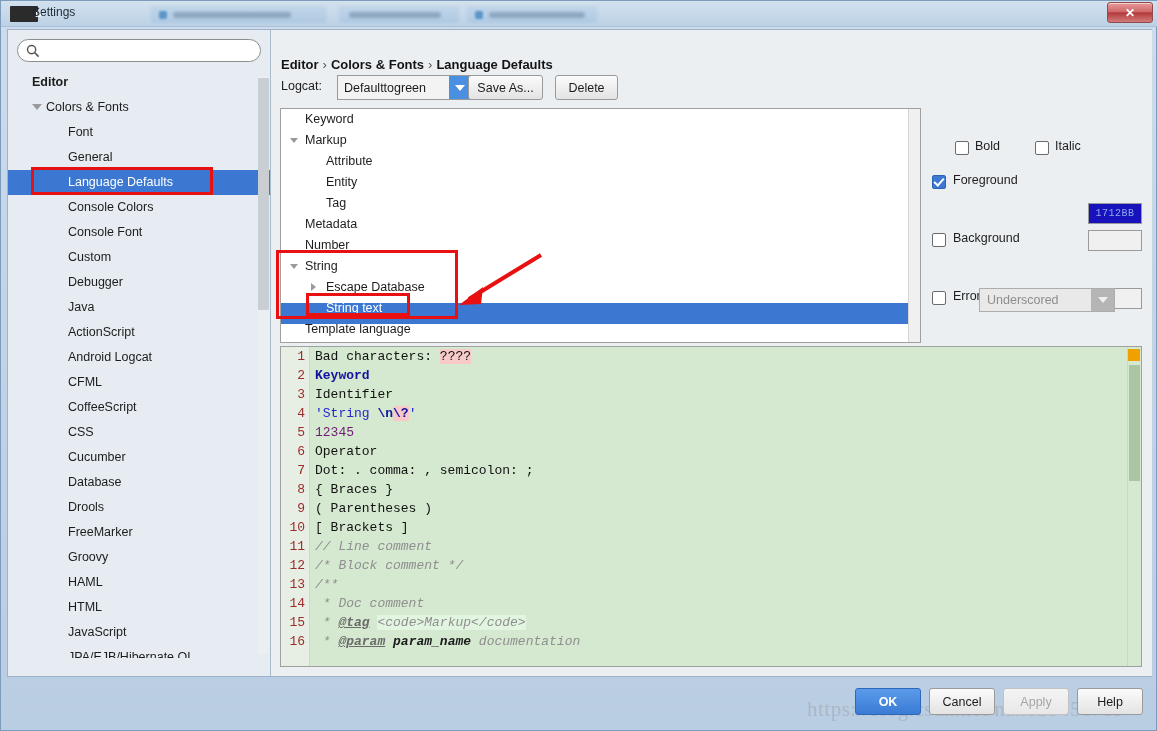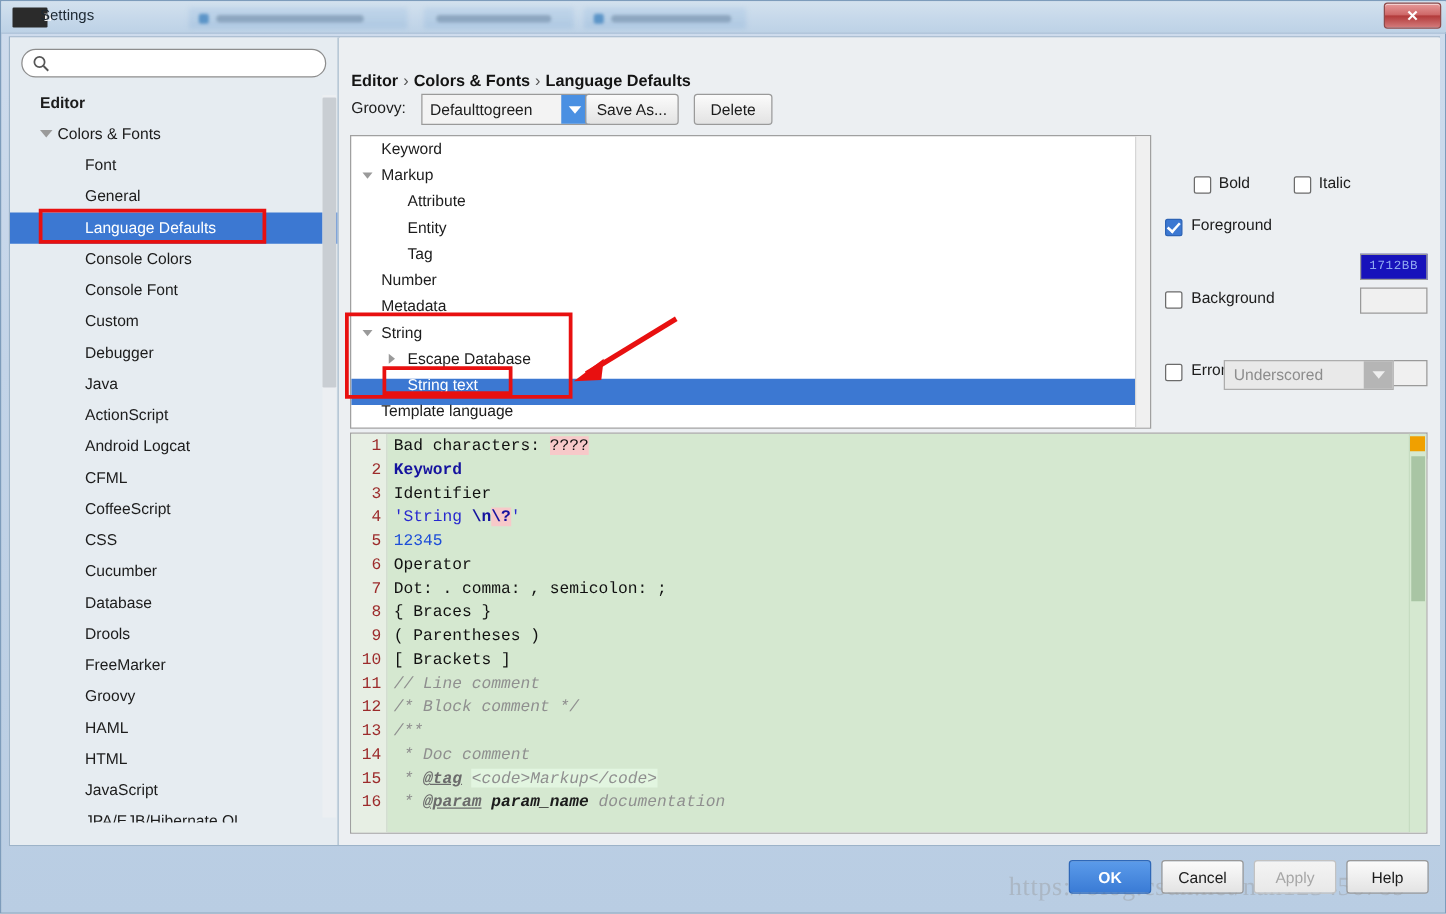--- a/index.html
+++ b/index.html
@@ -255,21 +255,21 @@
   .ln {
     position: absolute; left: 0; top: 0; width: 24px; text-align: right;
     color: #9c2b2b; font-family: "Liberation Mono", monospace; font-size: 13px;
   }
   .code-body { position: absolute; left: 34px; top: 0; }
   .tk-bad { background: #f7c9c9; color: #111; }
   .tk-kw { color: #14129e; font-weight: bold; }
   .tk-str { color: #2727cf; }
   .tk-esc { color: #14129e; font-weight: bold; }
   .tk-esc-bad { background: #f7c9c9; color: #14129e; font-weight: bold; }
-  .tk-num { color: #1d4ed8; }
+  .tk-num { color: #701a75; }
   .tk-cmt { color: #8f8f8f; font-style: italic; }
   .tk-doc { color: #8f8f8f; font-style: italic; }
   .tk-tag { color: #6b6b6b; font-style: italic; text-decoration: underline; font-weight: bold; }
   .tk-markup { background: #e2f5e0; color: #8f8f8f; font-style: italic; }
   .tk-param { color: #1c1c1c; font-style: italic; font-weight: bold; }
   #pv-scrolltrack {
     position: absolute; right: 0; top: 0; width: 14px; height: 319px;
     background: #d5e8d0; border-left: 1px solid #c6dcc1;
   }
   #pv-marker {
@@ -379,41 +379,41 @@
         </div>
       <div id="left-scrolltrack"></div>
       <div id="left-scrollthumb"></div>
     </div>
 
     <div id="right-panel">
 
       <div id="breadcrumb"><span>Editor</span><span class="crumb-sep">›</span><span>Colors &amp; Fonts</span><span class="crumb-sep">›</span><span>Language Defaults</span></div>
 
       <div id="scheme-row">
-        <div id="scheme-label">Groovy:</div>
+        <div id="scheme-label">Logcat:</div>
         <div id="scheme-combo">
           <span id="scheme-value">Defaulttogreen</span>
           <span id="scheme-arrow">
               <span class="caret-down"></span>
             </span>
         </div>
         <button class="btn" id="btn-saveas">Save As...</button>
         <button class="btn" id="btn-delete">Delete</button>
       </div>
 
       <div id="colorlist">
         <div id="list-selection"></div>
         <div id="colorlist-items">
             <div class="c-item d0"><span>Keyword</span></div>
             <div class="c-item d0"><span class="c-arrow-open" style="left: 9px;"></span><span>Markup</span></div>
             <div class="c-item d1"><span>Attribute</span></div>
             <div class="c-item d1"><span>Entity</span></div>
             <div class="c-item d1"><span>Tag</span></div>
+            <div class="c-item d0"><span>Metadata</span></div>
             <div class="c-item d0"><span>Number</span></div>
-            <div class="c-item d0"><span>Metadata</span></div>
             <div class="c-item d0"><span class="c-arrow-open" style="left: 9px;"></span><span>String</span></div>
             <div class="c-item d1"><span class="c-arrow-closed" style="left: 30px;"></span><span>Escape Database</span></div>
             <div class="c-item d1 selected"><span>String text</span></div>
             <div class="c-item d0"><span>Template language</span></div>
           </div>
         <div id="clist-scrolltrack"></div>
       </div>
 
       <div id="bold-italic-row">
         <div class="bi" style="left:23px;">

